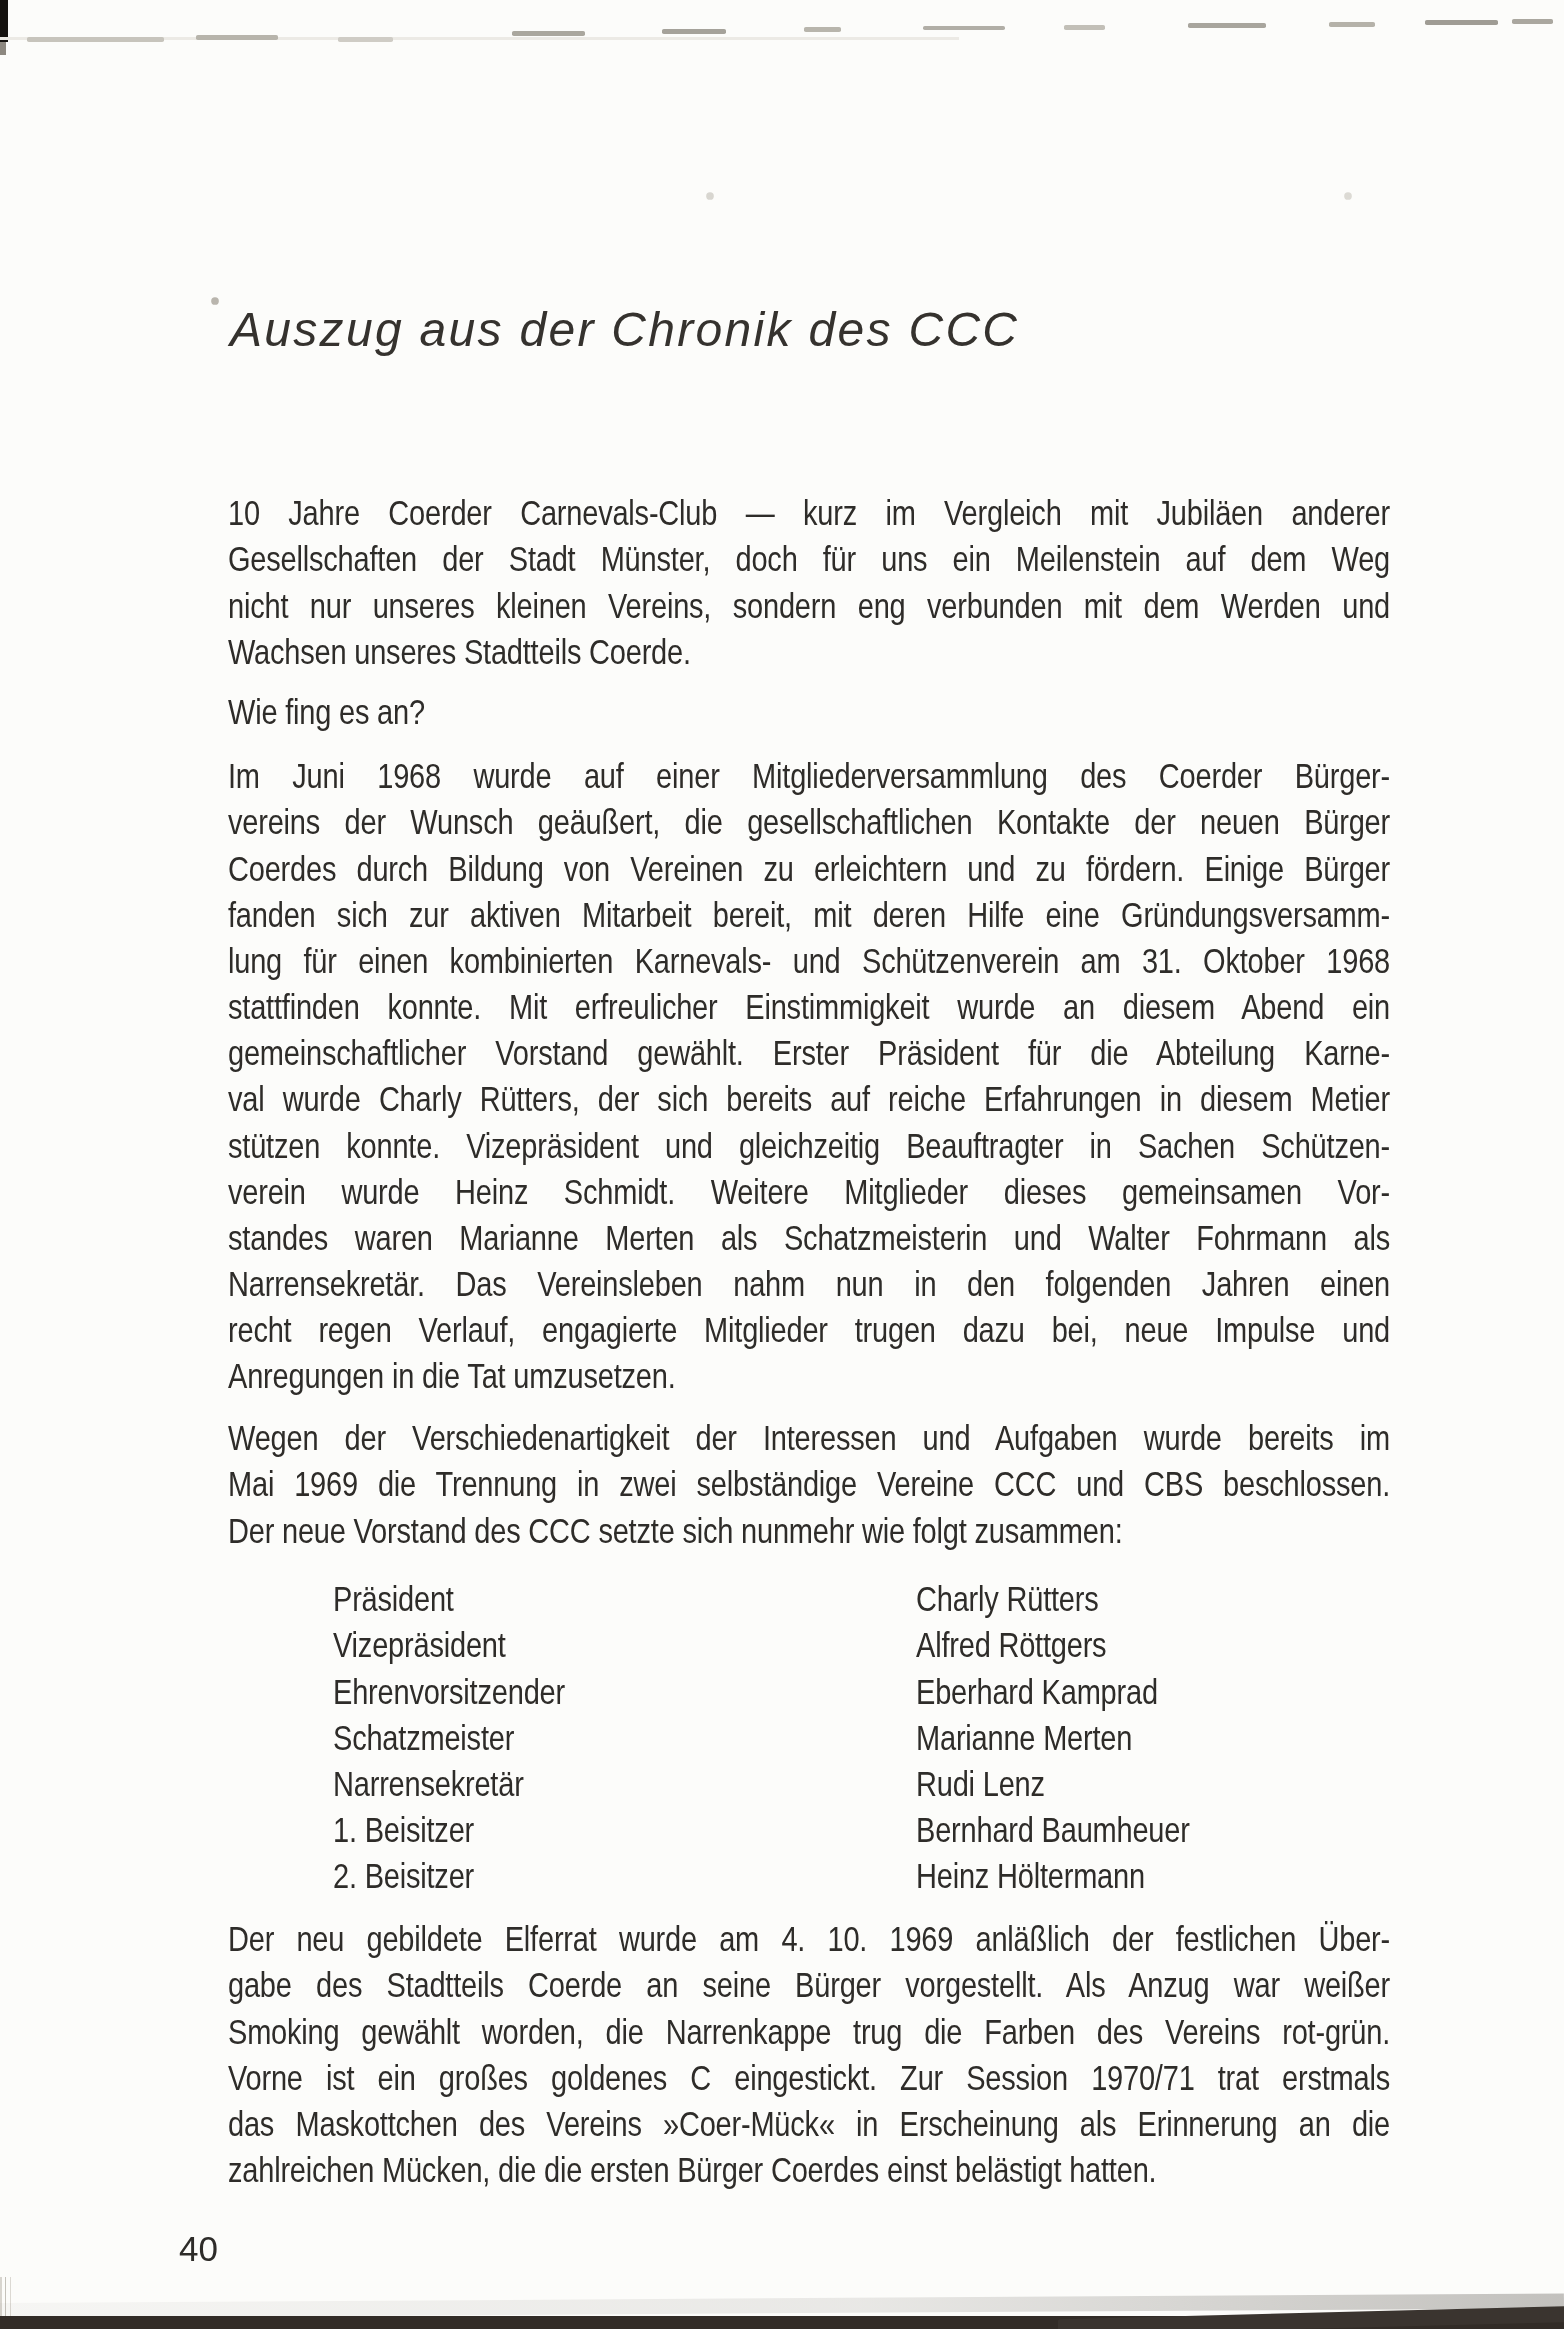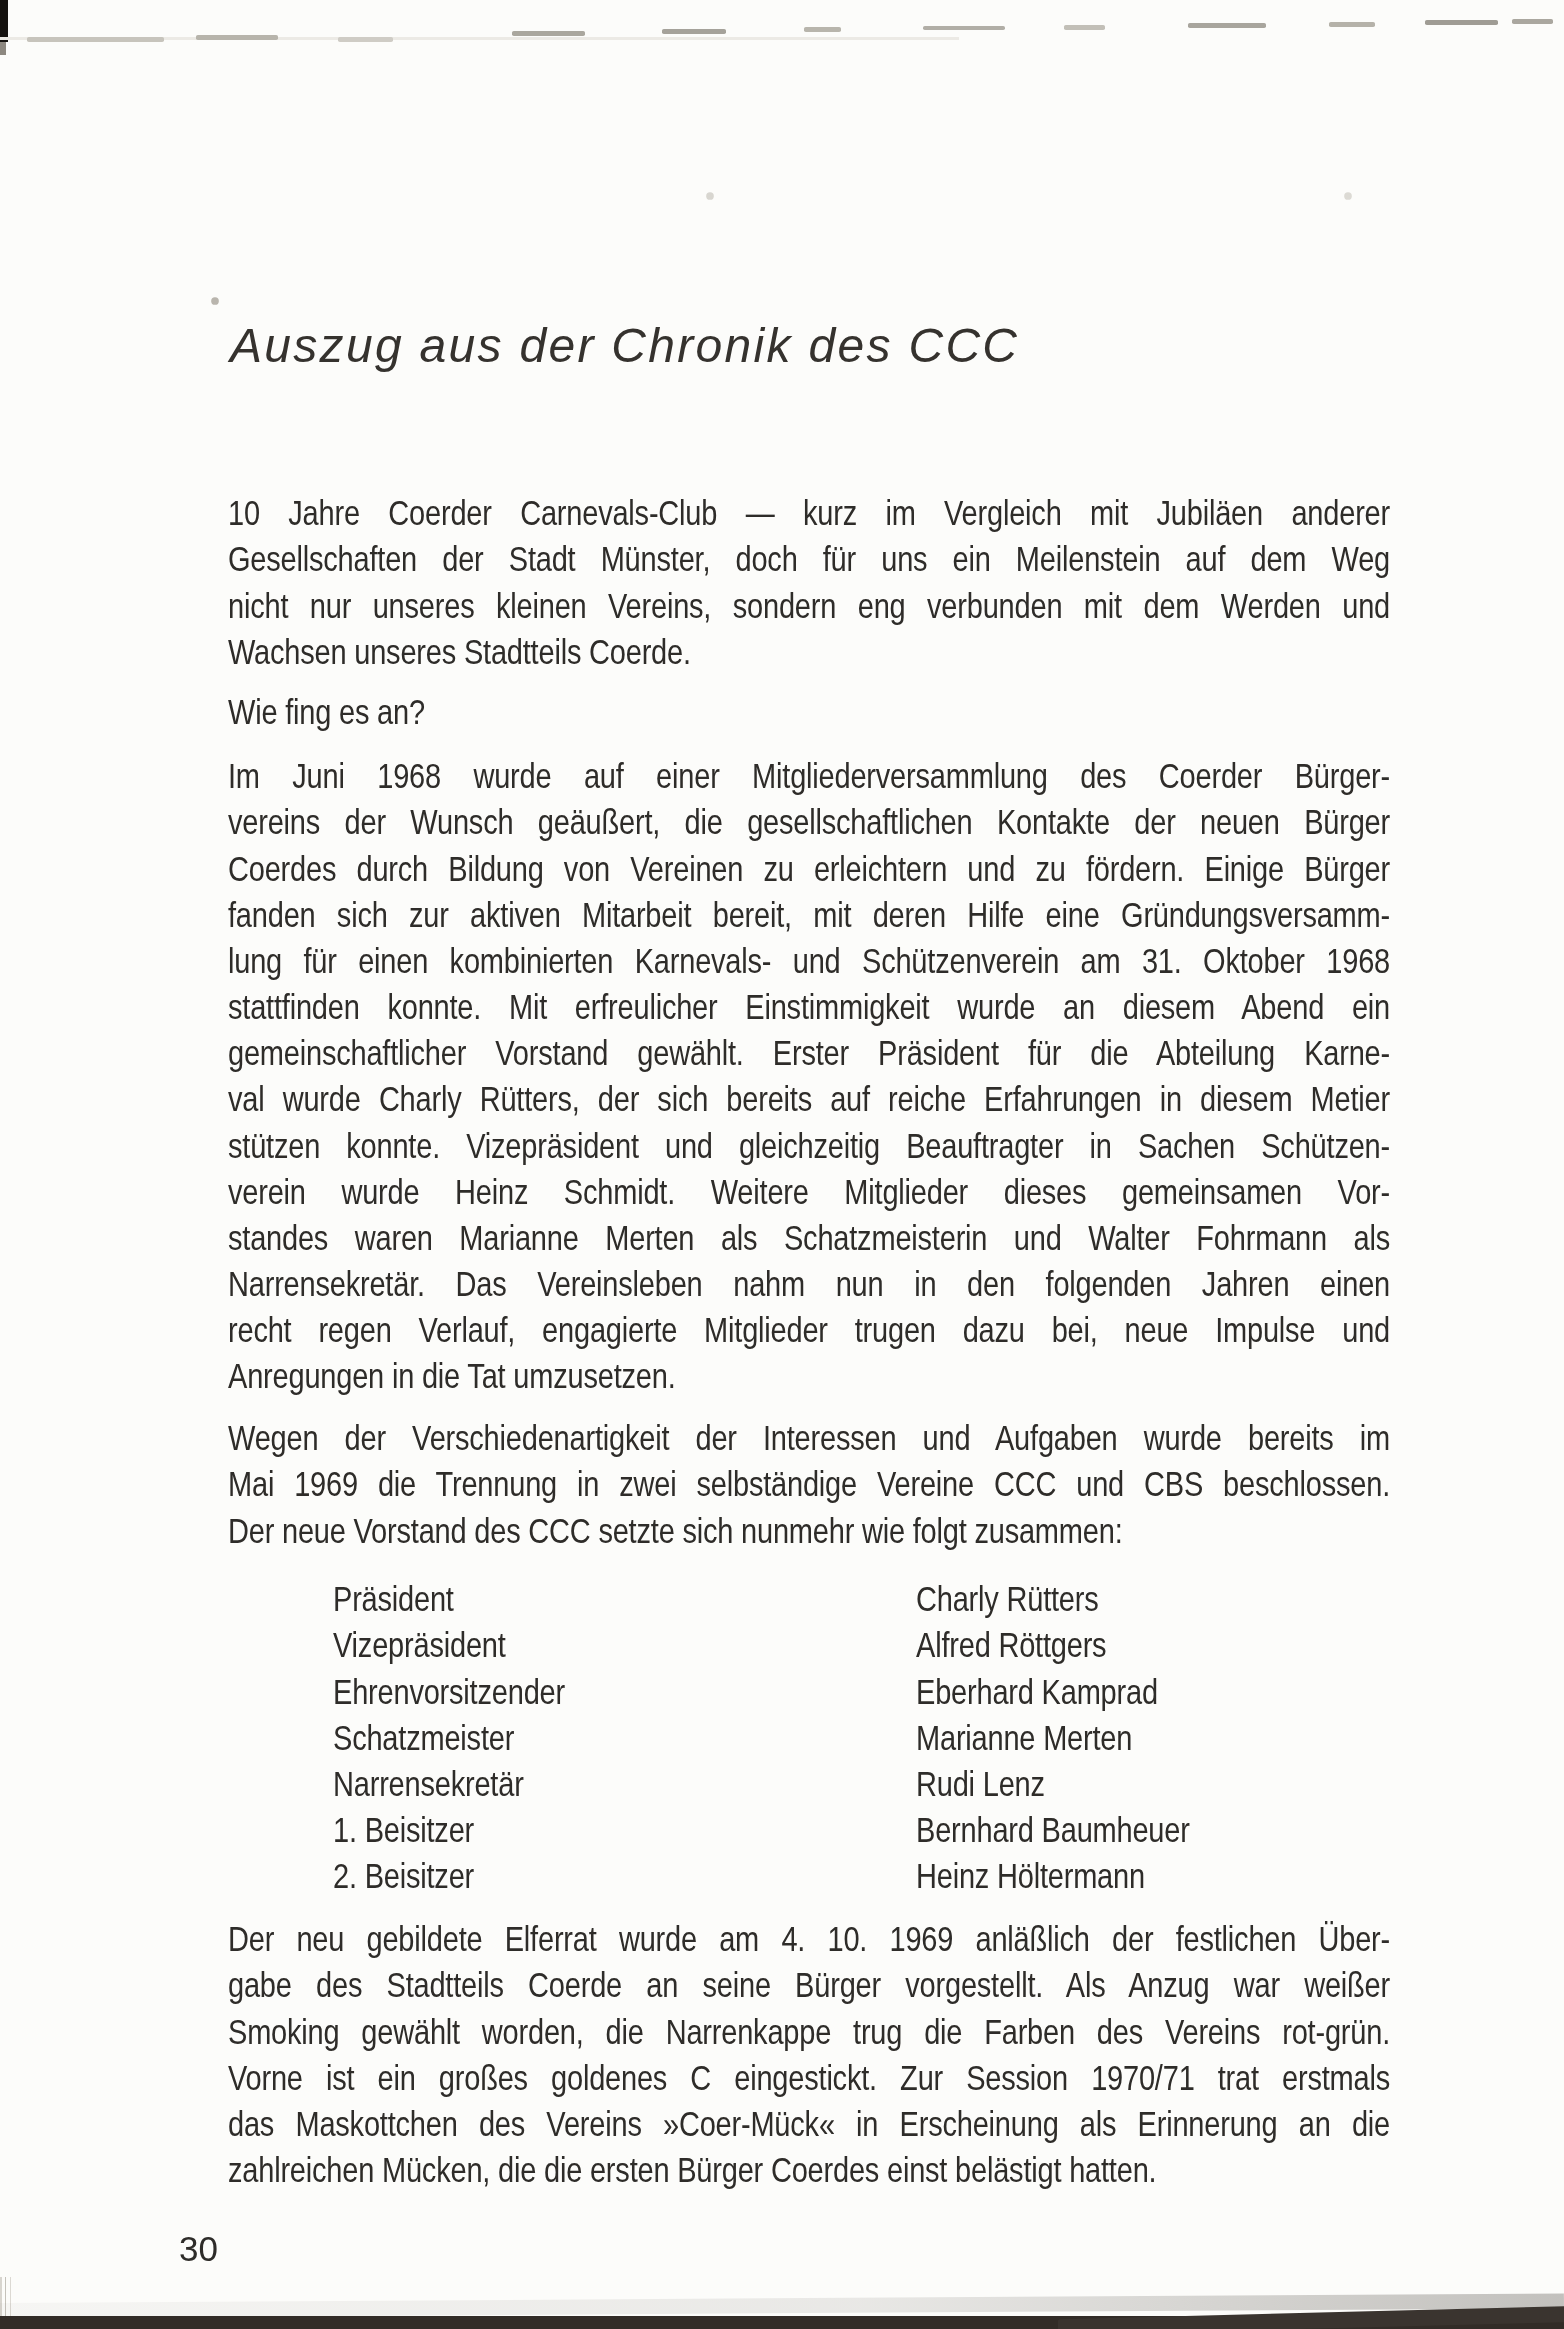--- a/index.html
+++ b/index.html
@@ -15,21 +15,20 @@
     background:#fcfcfa;
   }
   
   .doc-title {
     position:absolute; left:230px; top:302px;
     font-size:48px; line-height:55px;
     font-style:italic; font-weight:400;
     letter-spacing:2.3px;
     color:#35322e;
     white-space:nowrap;
-    margin-top:16px;
   }
   
   .tb {
     position:absolute; left:228px; width:1162px;
     color:#2e2c29;
     font-size:29px;
     letter-spacing:-0.2px;
     transform:scaleY(1.215);
     transform-origin:0 0;
   }
@@ -191,21 +190,21 @@
   <div class="tb" style="top:1916px;">
 
   <div class="line">Der neu gebildete Elferrat wurde am 4. 10. 1969 anläßlich der festlichen Über-</div>
       <div class="line">gabe des Stadtteils Coerde an seine Bürger vorgestellt. Als Anzug war weißer</div>
       <div class="line">Smoking gewählt worden, die Narrenkappe trug die Farben des Vereins rot-grün.</div>
       <div class="line">Vorne ist ein großes goldenes C eingestickt. Zur Session 1970/71 trat erstmals</div>
       <div class="line">das Maskottchen des Vereins »Coer-Mück« in Erscheinung als Erinnerung an die</div>
       <div class="line">zahlreichen Mücken, die die ersten Bürger Coerdes einst belästigt hatten.</div>
     </div>
 
-  <div class="page-number">30</div>
+  <div class="page-number">40</div>
 
   <div class="artifact edge-lines-bottom-left"></div>
   <div class="artifact bottom-shadow"></div>
   <div class="artifact bottom-bar"></div>
   <div class="artifact bottom-wedge"></div>
 
 </div>
 
 
 </body></html>

